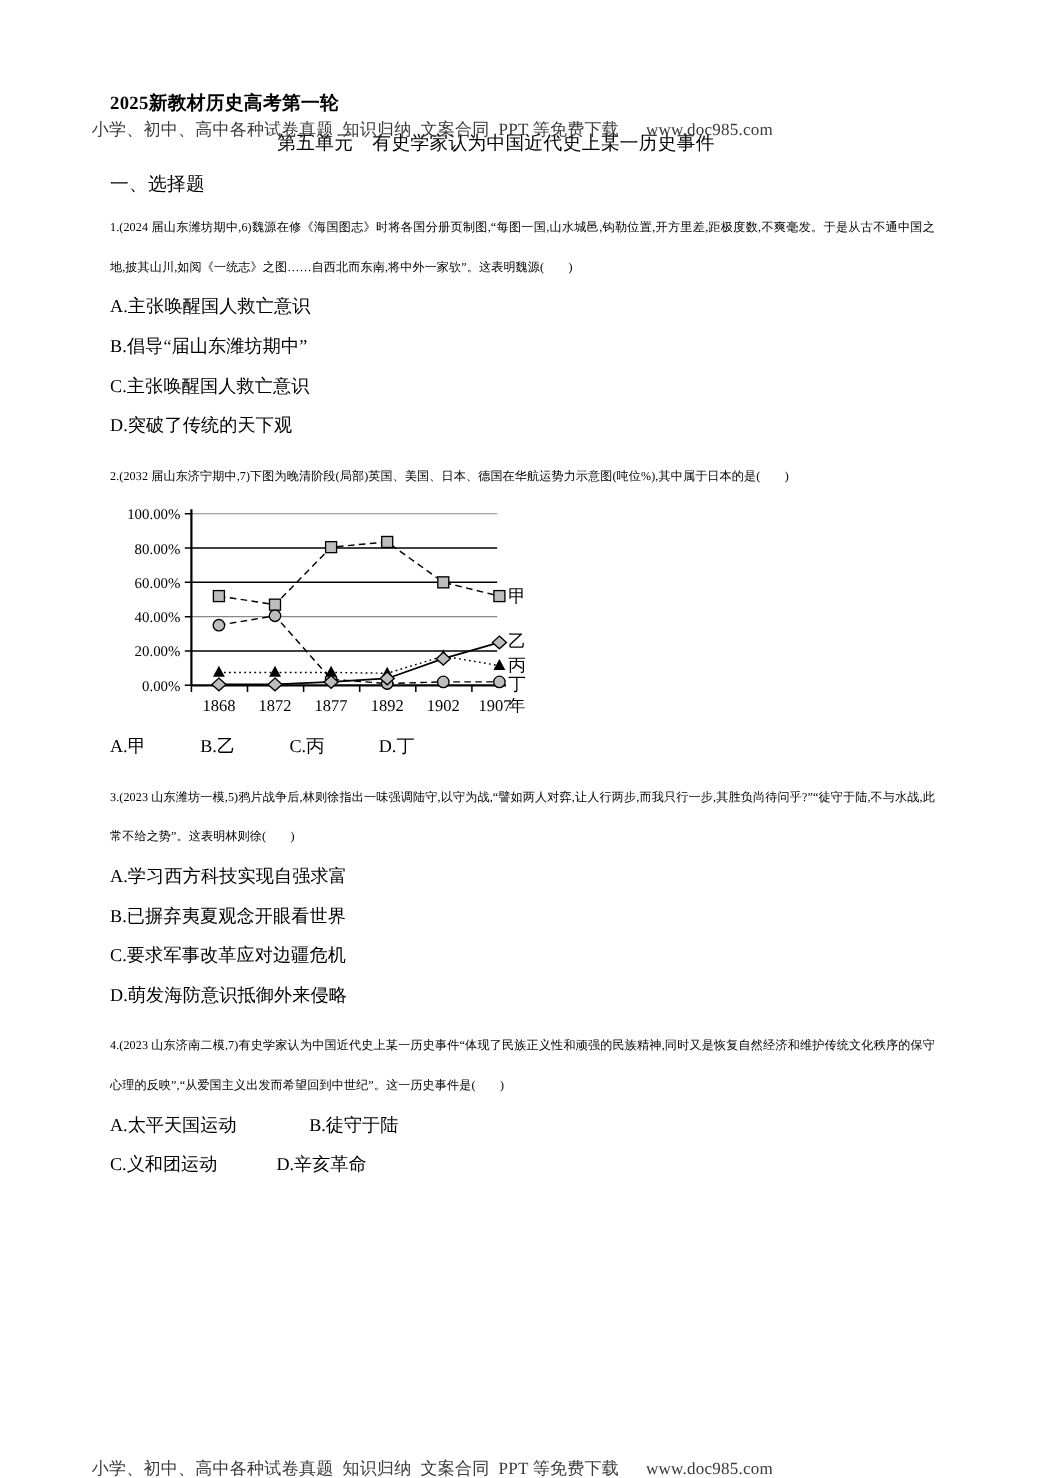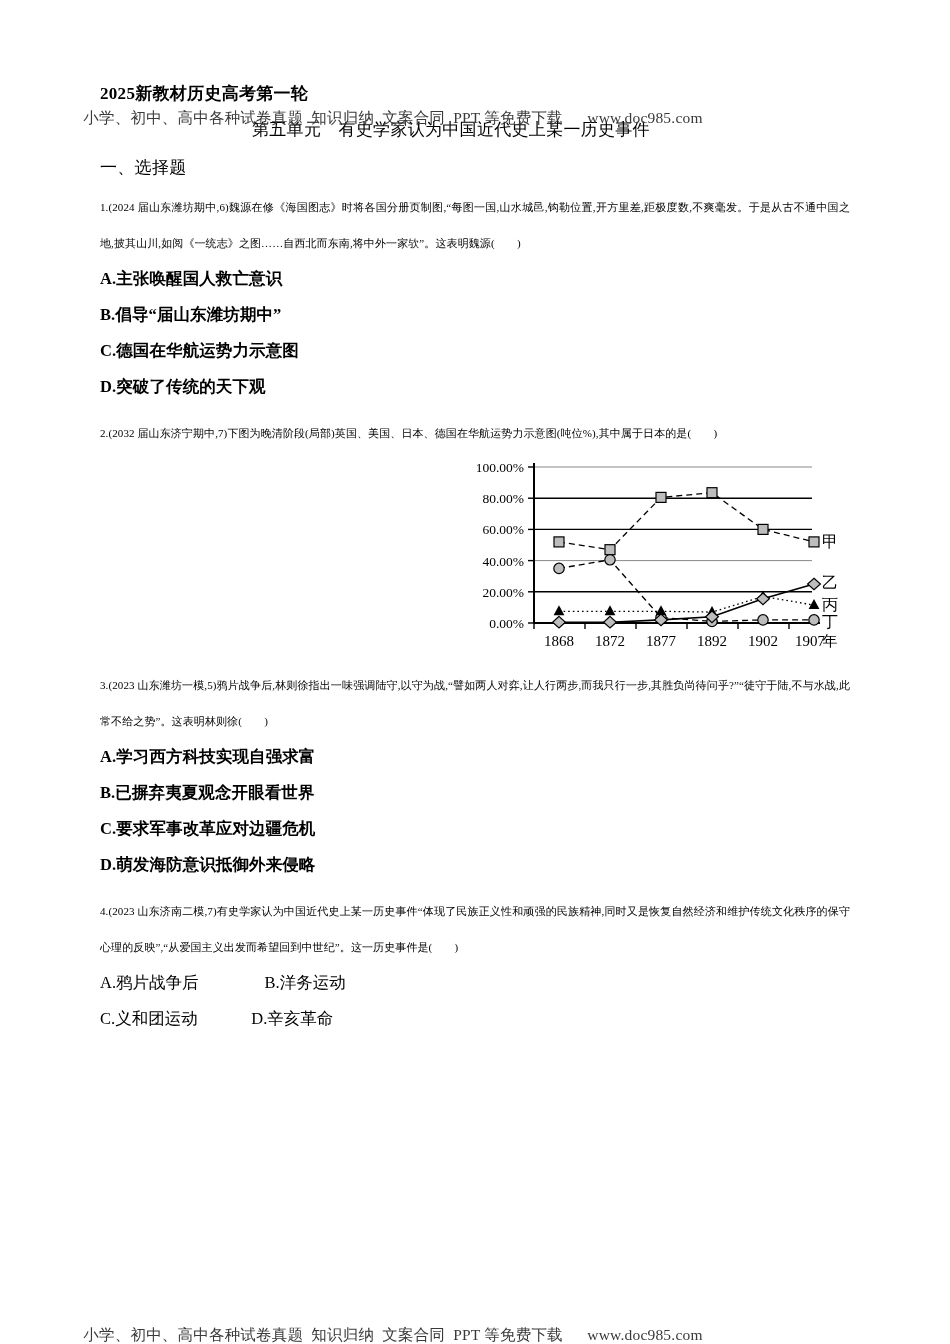--- a/index.html
+++ b/index.html
@@ -60,35 +60,34 @@
     line-height: 36px;
     text-align: justify;
     text-justify: inter-ideograph;
     letter-spacing: 0.1px;
   }
   .opt {
     font-size: 16.5px;
     line-height: 36px;
     letter-spacing: 0.1px;
     white-space: pre;
-    font-weight: bold;
   }
   .opt-row {
     font-size: 16.5px;
     line-height: 36px;
     white-space: pre;
   }
 
   
   .chart-wrap {
     margin-top: 6px;
     margin-bottom: 4px;
     height: 200px;
     display: flex;
-    justify-content: flex-end;
+    justify-content: flex-start;
   }
   .chart-svg { display: block; }
   .chart-tick-label {
     font-family: "Liberation Serif", serif;
     font-size: 13.5px;
     fill: #000;
   }
   .chart-xlabel {
     font-family: "Liberation Serif", serif;
     font-size: 15px;
@@ -108,21 +107,21 @@
   <div class="watermark top">小学、初中、高中各种试卷真题  知识归纳  文案合同  PPT 等免费下载      www.doc985.com</div>
 
   <div class="doc-title">2025新教材历史高考第一轮</div>
   <div class="unit-title">第五单元　有史学家认为中国近代史上某一历史事件</div>
   <div class="section-head">一、选择题</div>
 
   <div class="q-block">
     <div class="q-stem">1.(2024 届山东潍坊期中,6)魏源在修《海国图志》时将各国分册页制图,“每图一国,山水城邑,钩勒位置,开方里差,距极度数,不爽毫发。于是从古不通中国之地,披其山川,如阅《一统志》之图……自西北而东南,将中外一家欤”。这表明魏源(　　)</div>
     <div class="opt">A.主张唤醒国人救亡意识</div>
     <div class="opt">B.倡导“届山东潍坊期中”</div>
-    <div class="opt">C.德国在华航运势力示意图</div>
+    <div class="opt">C.主张唤醒国人救亡意识</div>
     <div class="opt">D.突破了传统的天下观</div>
   </div>
 
   <div class="q-block">
     <div class="q-stem">2.(2032 届山东济宁期中,7)下图为晚清阶段(局部)英国、美国、日本、德国在华航运势力示意图(吨位%),其中属于日本的是(　　)</div>
 
     <div class="chart-wrap">
       <svg class="chart-svg" width="390" height="196" viewBox="0 0 390 196">
 
         <g>
@@ -210,31 +209,32 @@
         <text class="chart-xlabel" x="99" y="189" text-anchor="middle">1868</text>
         <text class="chart-xlabel" x="150" y="189" text-anchor="middle">1872</text>
         <text class="chart-xlabel" x="201" y="189" text-anchor="middle">1877</text>
         <text class="chart-xlabel" x="252" y="189" text-anchor="middle">1892</text>
         <text class="chart-xlabel" x="303" y="189" text-anchor="middle">1902</text>
         <text class="chart-xlabel" x="350" y="189" text-anchor="middle">1907</text>
         <text class="chart-xlabel" x="370" y="189" text-anchor="middle">年</text>
       </svg>
     </div>
 
+    <div class="opt-row">A.甲　　　B.乙　　　C.丙　　　D.丁</div>
   </div>
 
   <div class="q-block">
     <div class="q-stem">3.(2023 山东潍坊一模,5)鸦片战争后,林则徐指出一味强调陆守,以守为战,“譬如两人对弈,让人行两步,而我只行一步,其胜负尚待问乎?”“徒守于陆,不与水战,此常不给之势”。这表明林则徐(　　)</div>
     <div class="opt">A.学习西方科技实现自强求富</div>
     <div class="opt">B.已摒弃夷夏观念开眼看世界</div>
     <div class="opt">C.要求军事改革应对边疆危机</div>
     <div class="opt">D.萌发海防意识抵御外来侵略</div>
   </div>
 
   <div class="q-block">
     <div class="q-stem">4.(2023 山东济南二模,7)有史学家认为中国近代史上某一历史事件“体现了民族正义性和顽强的民族精神,同时又是恢复自然经济和维护传统文化秩序的保守心理的反映”,“从爱国主义出发而希望回到中世纪”。这一历史事件是(　　)</div>
-    <div class="opt-row">A.鸦片战争后　　　　B.洋务运动</div>
+    <div class="opt-row">A.太平天国运动　　　　B.徒守于陆</div>
     <div class="opt-row">C.义和团运动　　　 D.辛亥革命</div>
   </div>
 
   <div class="watermark bottom">小学、初中、高中各种试卷真题  知识归纳  文案合同  PPT 等免费下载      www.doc985.com</div>
 
 </div>
 
 </body></html>

